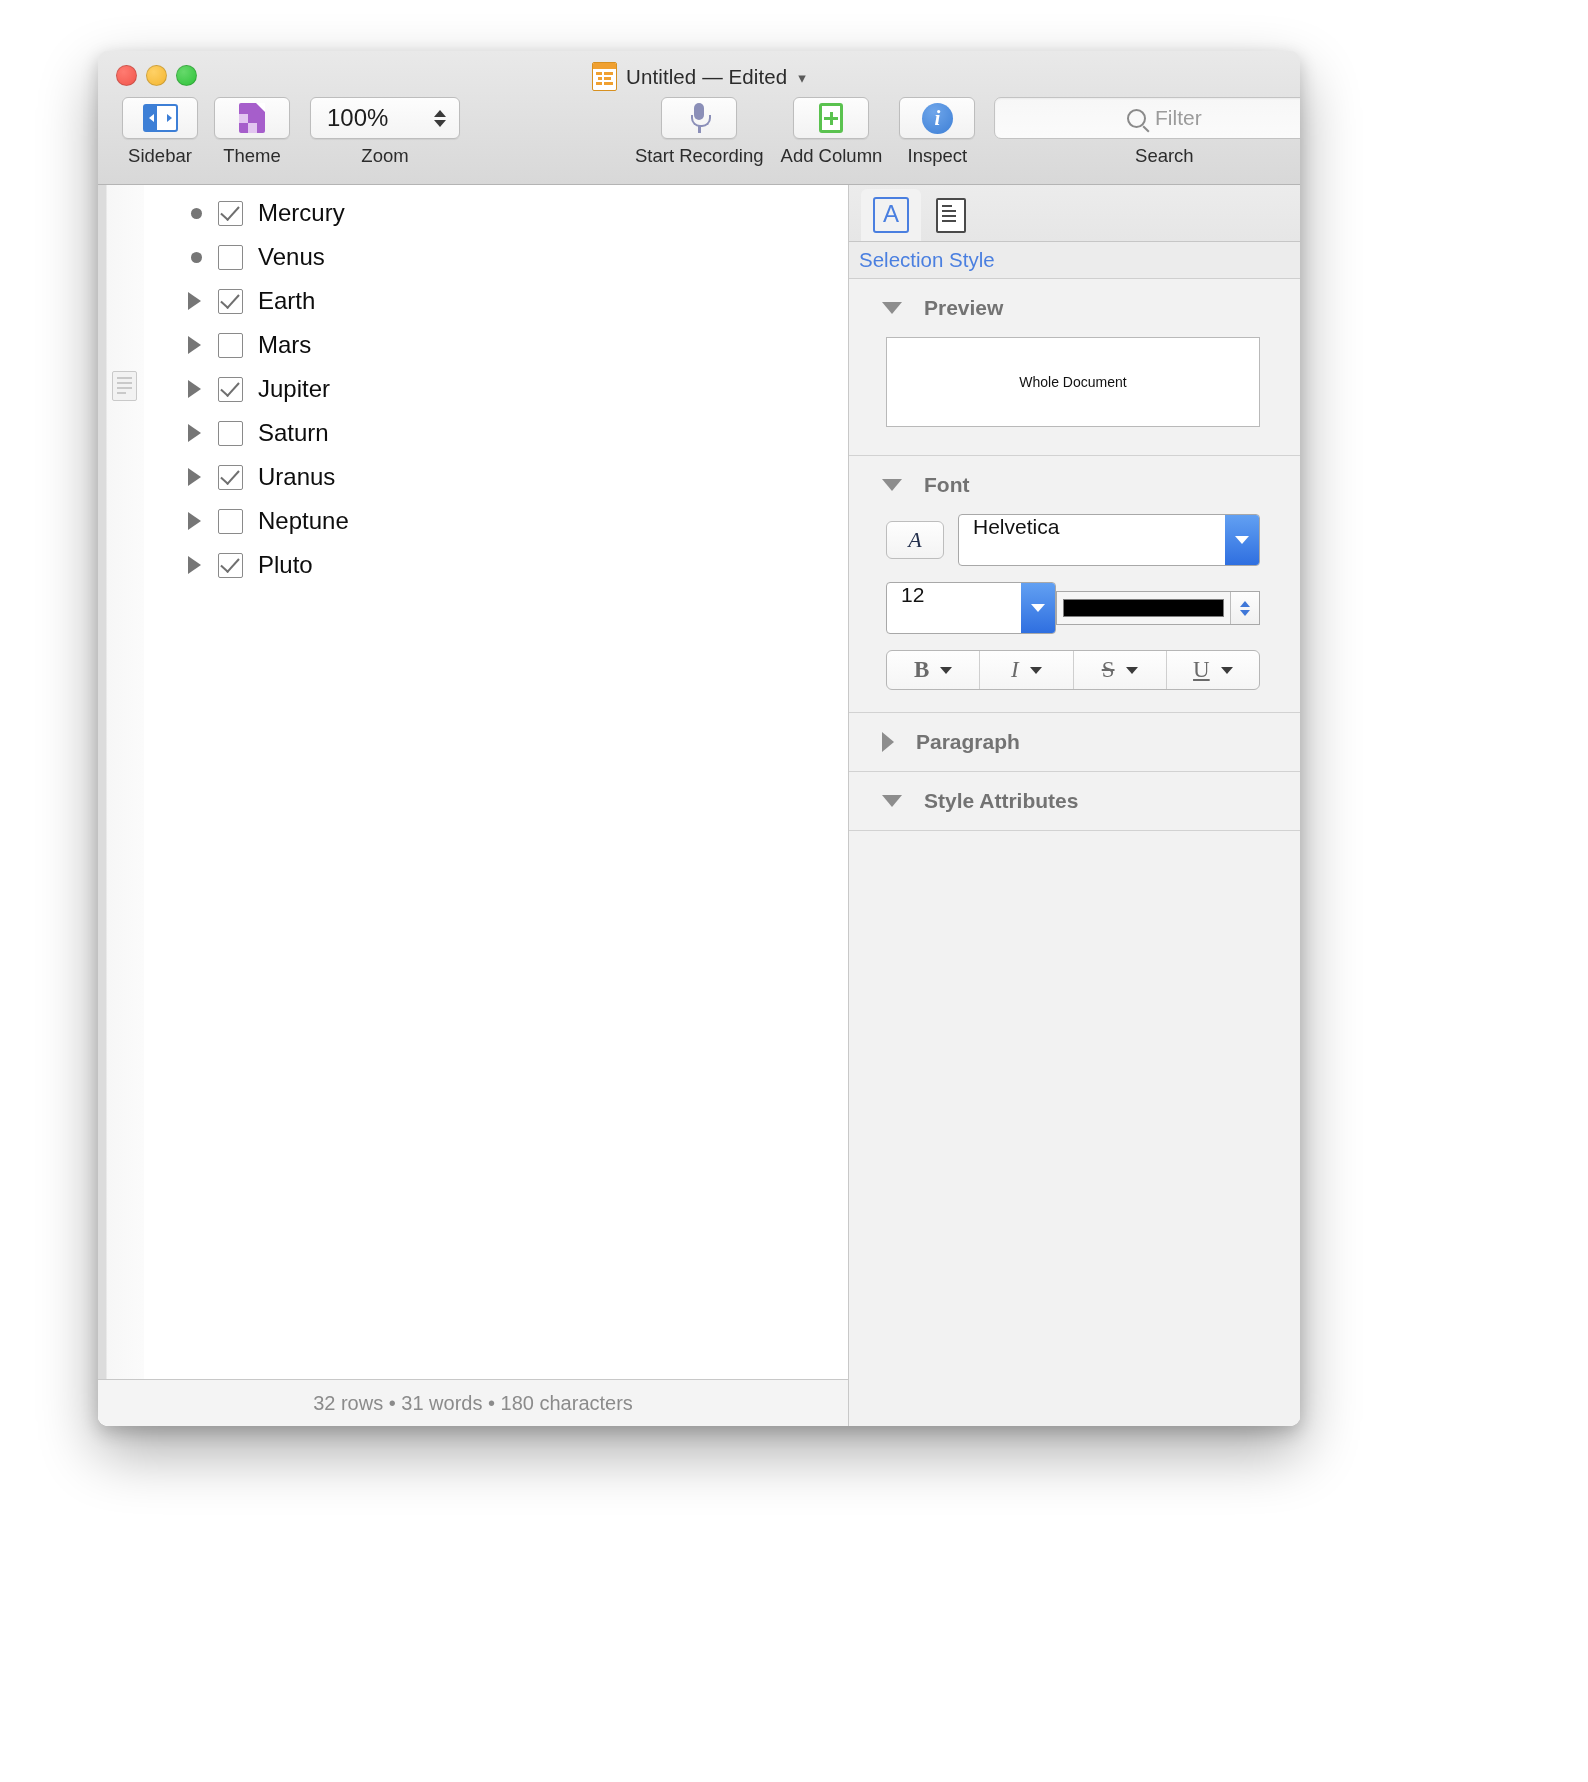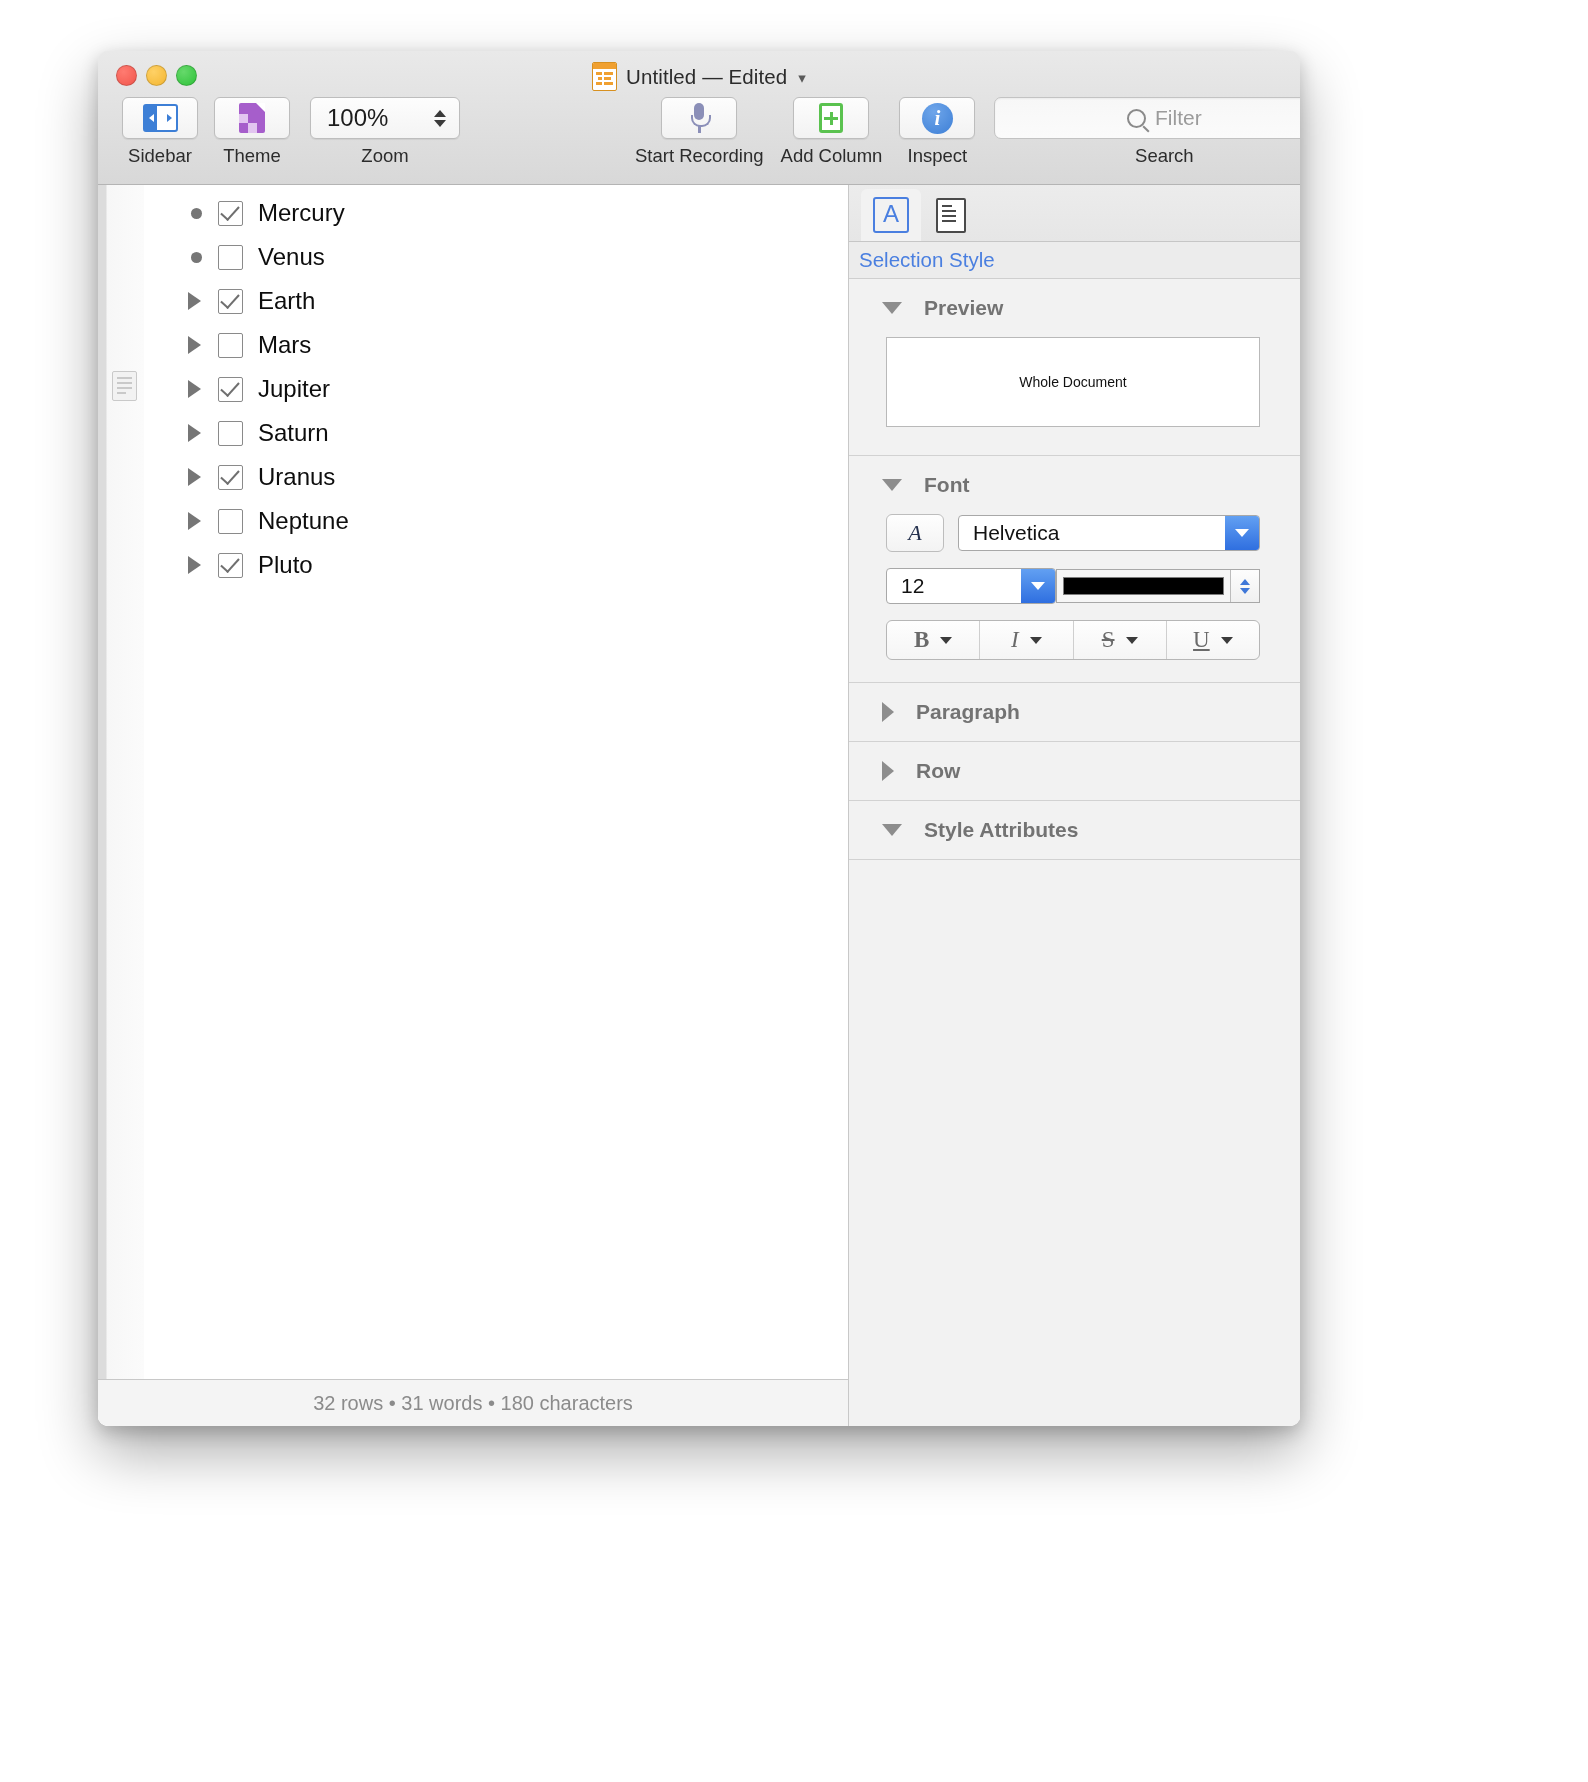--- a/index.html
+++ b/index.html
@@ -498,23 +498,23 @@
     background: linear-gradient(to bottom, #fefefe, #f3f3f3);
     border: 1px solid #bdbdbd;
     display:flex; align-items:center; justify-content:center;
     font-family: "Liberation Serif", serif;
     font-style: italic;
     font-size: 22px;
     color: #24304d;
   }
   .combo {
     flex: 1 1 auto;
-    height: 36px;
-    display: flex;
-    align-items: center;
+    height: 52px;
+    display: flex;
+    align-items: flex-start;
     border: 1px solid #a8a8a8;
     border-radius: 4px;
     background: #fff;
     box-sizing: border-box;
     overflow: hidden;
   }
   .combo .val {
     flex: 1 1 auto;
     padding-left: 14px;
     font-size: 21px;
@@ -878,26 +878,20 @@
           </div>
         </div>
 
         <div class="section">
           <div class="sec-head">
             <span class="disc-closed"></span>
             <span class="sec-title">Paragraph</span>
           </div>
         </div>
 
-        <div class="section">
-          <div class="sec-head">
-            <span class="disc-closed"></span>
-            <span class="sec-title">Row</span>
-          </div>
-        </div>
 
         <div class="section">
           <div class="sec-head">
             <span class="disc-open"></span>
             <span class="sec-title">Style Attributes</span>
           </div>
         </div>
 
         <div class="sec-empty-fill"></div>
       </div>

